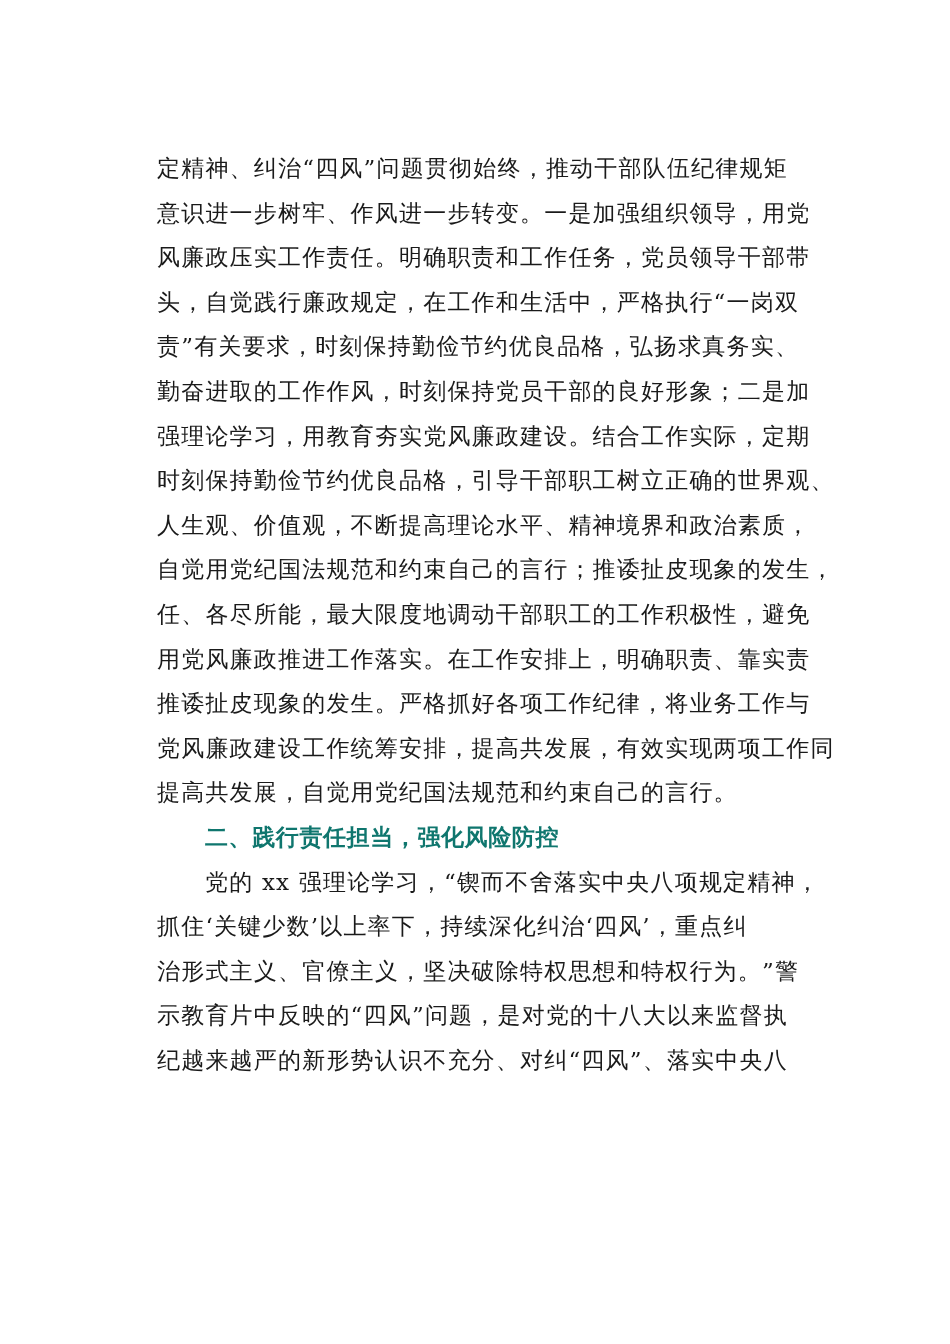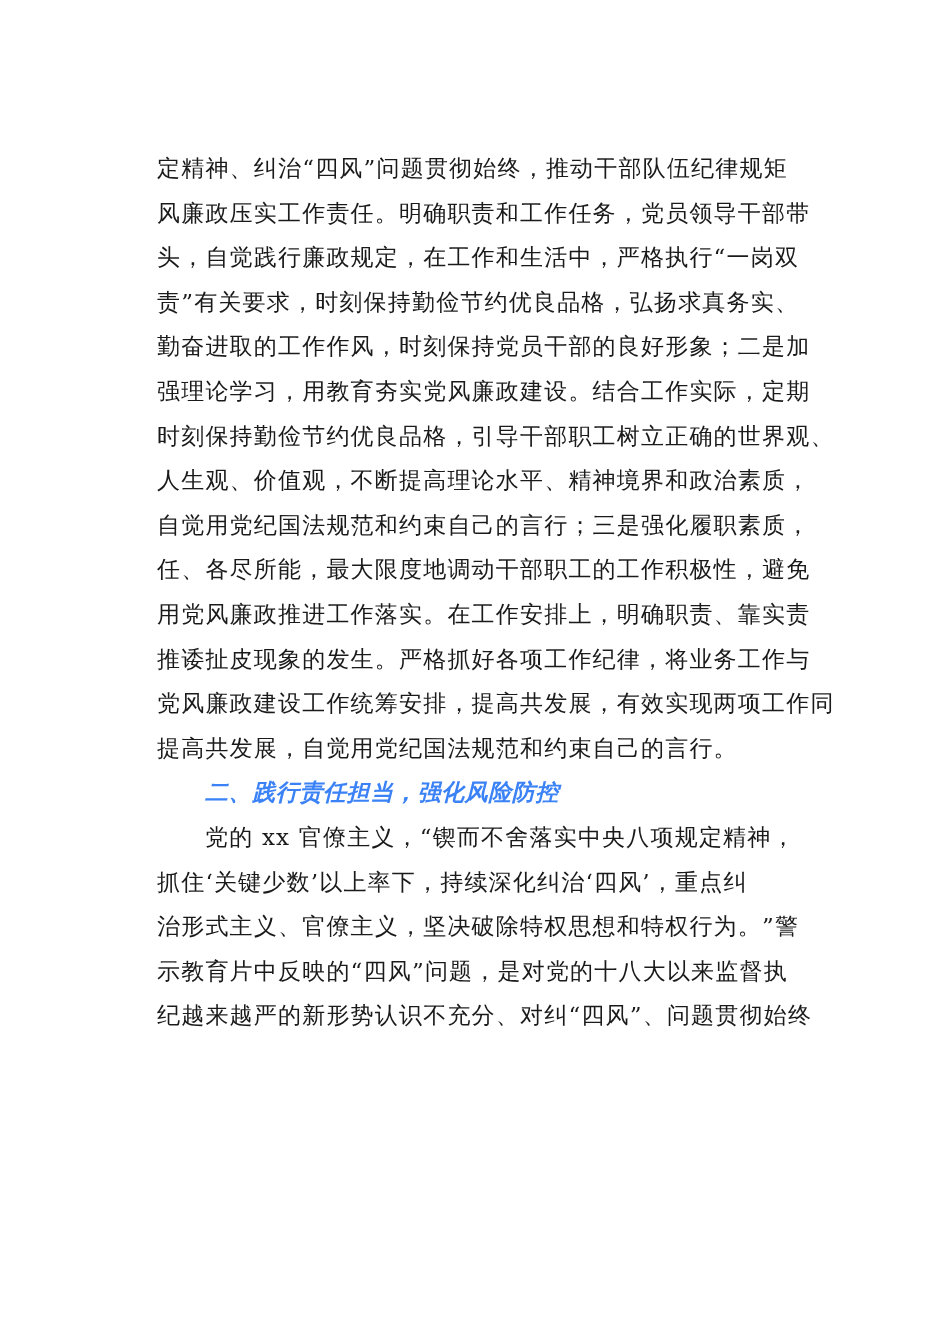--- a/index.html
+++ b/index.html
@@ -27,50 +27,50 @@
       font-size: 23px;
       color: #1a1a1a;
       white-space: nowrap;
       letter-spacing: 1.2px;
     }
     .line.heading {
       font-family: "DejaVu Sans", "Liberation Sans", sans-serif;
       font-weight: bold;
       padding-left: 48px;
       letter-spacing: 0.6px;
-      color: #3b82f6;
-      font-style: italic;
+      color: #0f766e;
     }
     .line.indent {
       padding-left: 48px;
     }
   </style>
 </head>
 <body>
 
 <div class="page">
   <div>
     <div class="line">定精神、纠治“四风”问题贯彻始终，推动干部队伍纪律规矩</div>
+    <div class="line">意识进一步树牢、作风进一步转变。一是加强组织领导，用党</div>
     <div class="line">风廉政压实工作责任。明确职责和工作任务，党员领导干部带</div>
     <div class="line">头，自觉践行廉政规定，在工作和生活中，严格执行“一岗双</div>
     <div class="line">责”有关要求，时刻保持勤俭节约优良品格，弘扬求真务实、</div>
     <div class="line">勤奋进取的工作作风，时刻保持党员干部的良好形象；二是加</div>
     <div class="line">强理论学习，用教育夯实党风廉政建设。结合工作实际，定期</div>
     <div class="line">时刻保持勤俭节约优良品格，引导干部职工树立正确的世界观、</div>
     <div class="line">人生观、价值观，不断提高理论水平、精神境界和政治素质，</div>
-    <div class="line">自觉用党纪国法规范和约束自己的言行；三是强化履职素质，</div>
+    <div class="line">自觉用党纪国法规范和约束自己的言行；推诿扯皮现象的发生，</div>
     <div class="line">任、各尽所能，最大限度地调动干部职工的工作积极性，避免</div>
     <div class="line">用党风廉政推进工作落实。在工作安排上，明确职责、靠实责</div>
     <div class="line">推诿扯皮现象的发生。严格抓好各项工作纪律，将业务工作与</div>
     <div class="line">党风廉政建设工作统筹安排，提高共发展，有效实现两项工作同</div>
     <div class="line">提高共发展，自觉用党纪国法规范和约束自己的言行。</div>
   </div>
 
   <div class="line heading">二、践行责任担当，强化风险防控</div>
 
   <div>
-    <div class="line indent">党的 xx 官僚主义，“锲而不舍落实中央八项规定精神，</div>
+    <div class="line indent">党的 xx 强理论学习，“锲而不舍落实中央八项规定精神，</div>
     <div class="line">抓住‘关键少数’以上率下，持续深化纠治‘四风’，重点纠</div>
     <div class="line">治形式主义、官僚主义，坚决破除特权思想和特权行为。”警</div>
     <div class="line">示教育片中反映的“四风”问题，是对党的十八大以来监督执</div>
-    <div class="line">纪越来越严的新形势认识不充分、对纠“四风”、问题贯彻始终</div>
+    <div class="line">纪越来越严的新形势认识不充分、对纠“四风”、落实中央八</div>
   </div>
 </div>
 
 </body></html>

